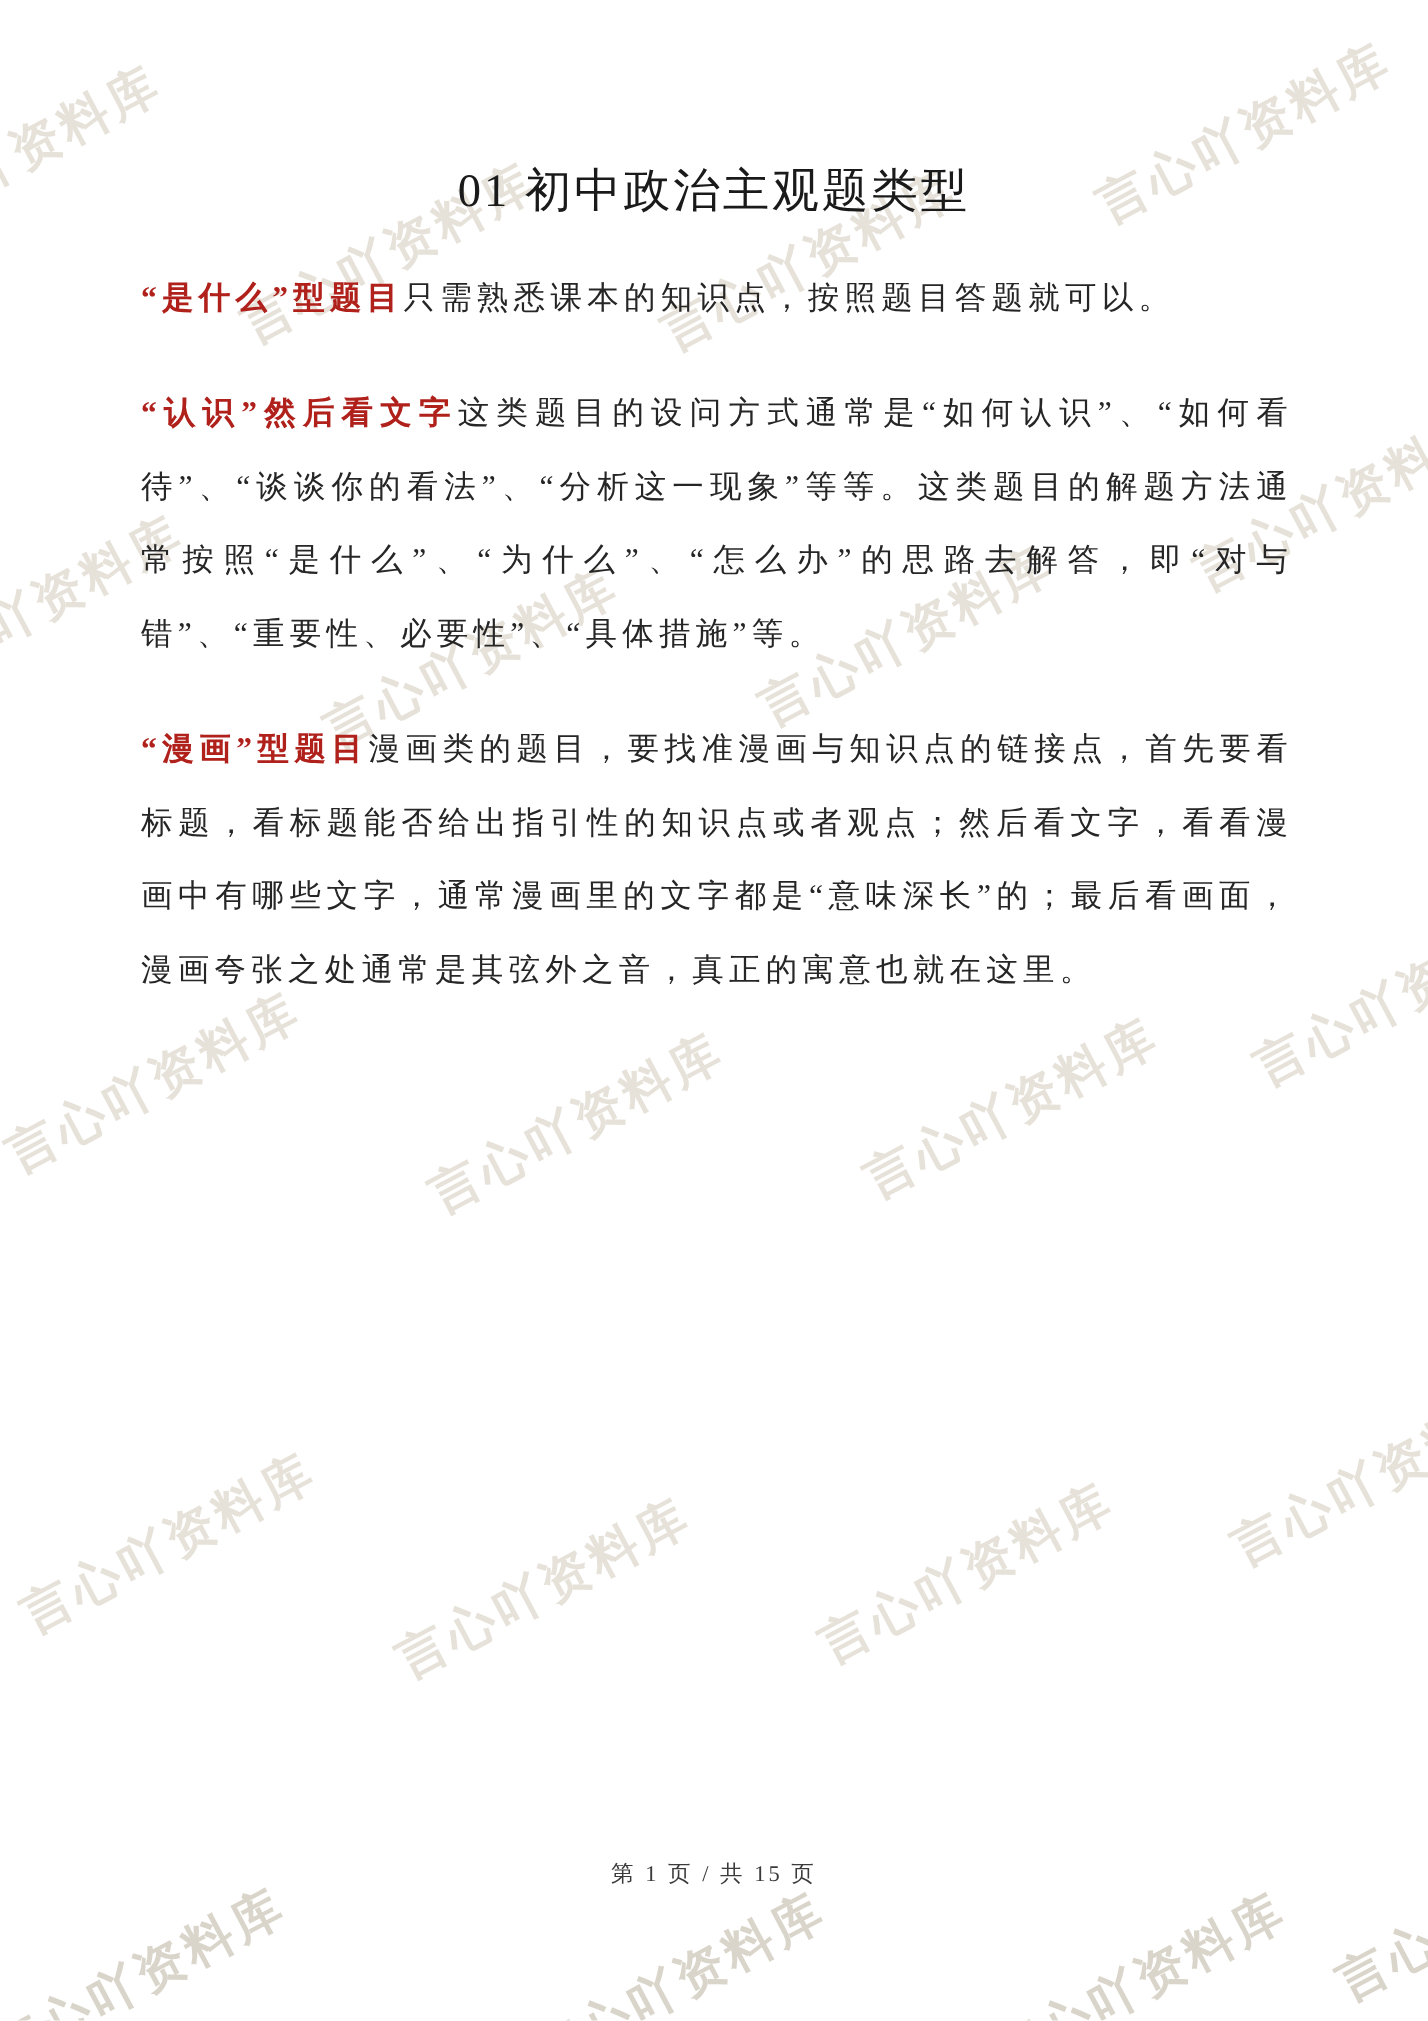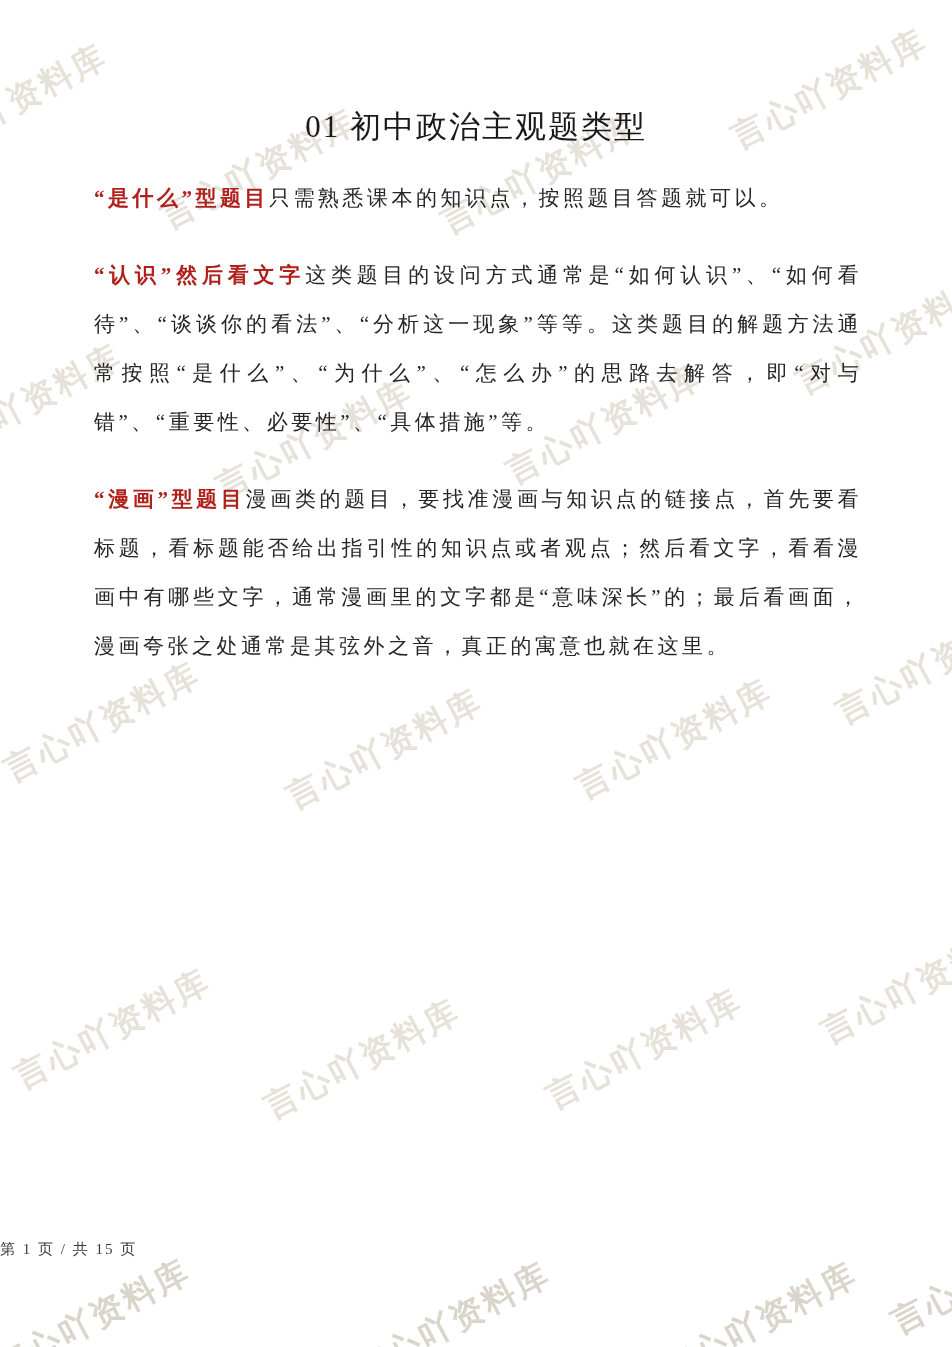--- a/index.html
+++ b/index.html
@@ -57,21 +57,21 @@
   }
   .para:first-of-type { margin-top: 23px; }
   .lead {
     color: #b0211c;
     font-weight: bold;
   }
   
   .footer {
     position: absolute; z-index: 1;
     top: 1240px; left: 0; width: 100%;
-    text-align: left;
+    text-align: center;
     font-size: 15px;
     letter-spacing: 2px;
     color: #3b3b3b;
   }
 </style>
 </head>
 <body>
 
 <div class="page">
 

